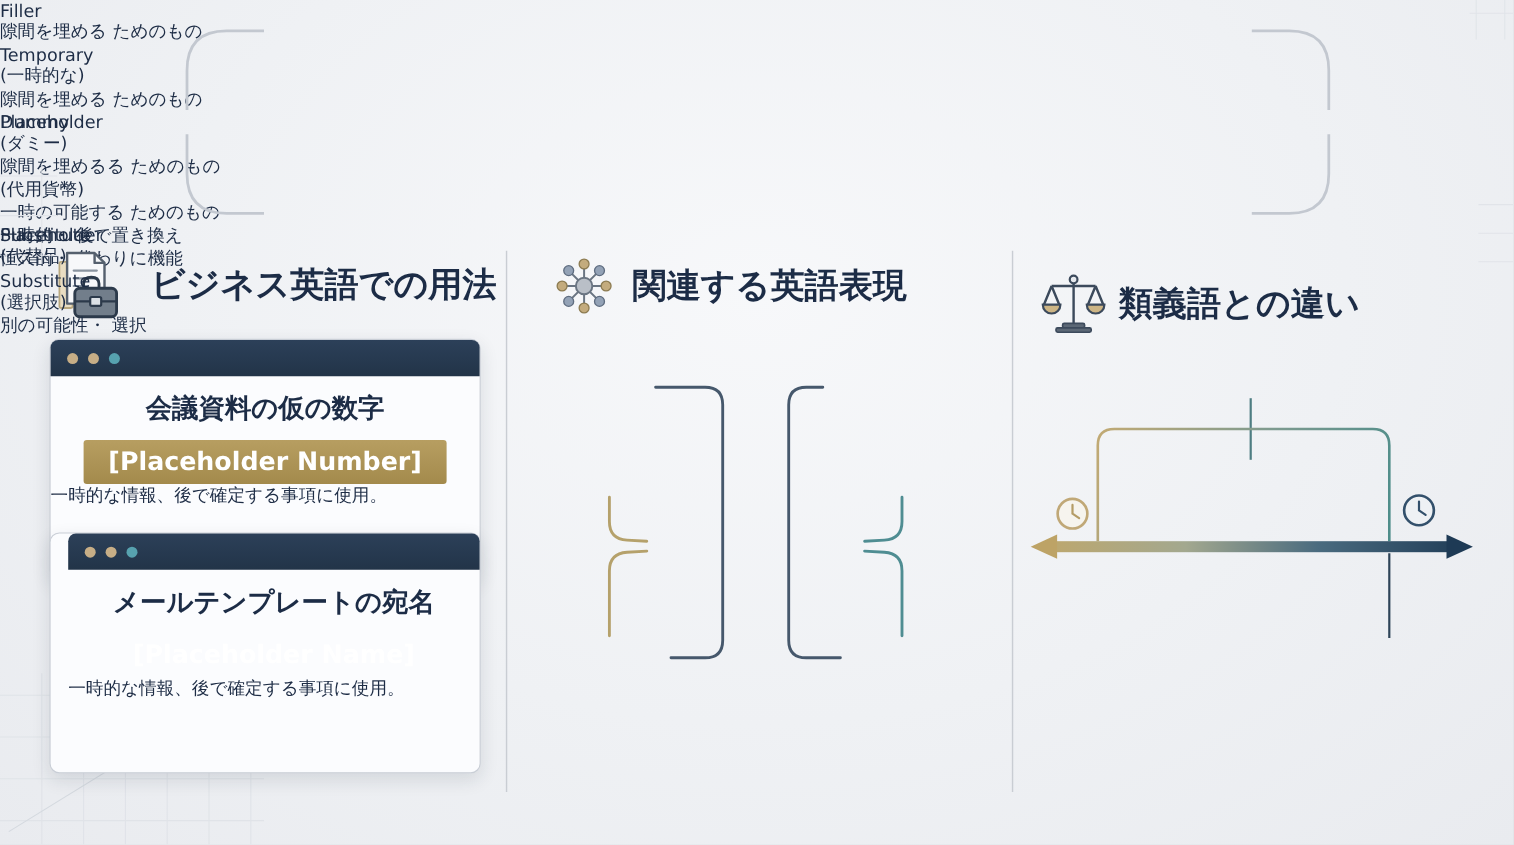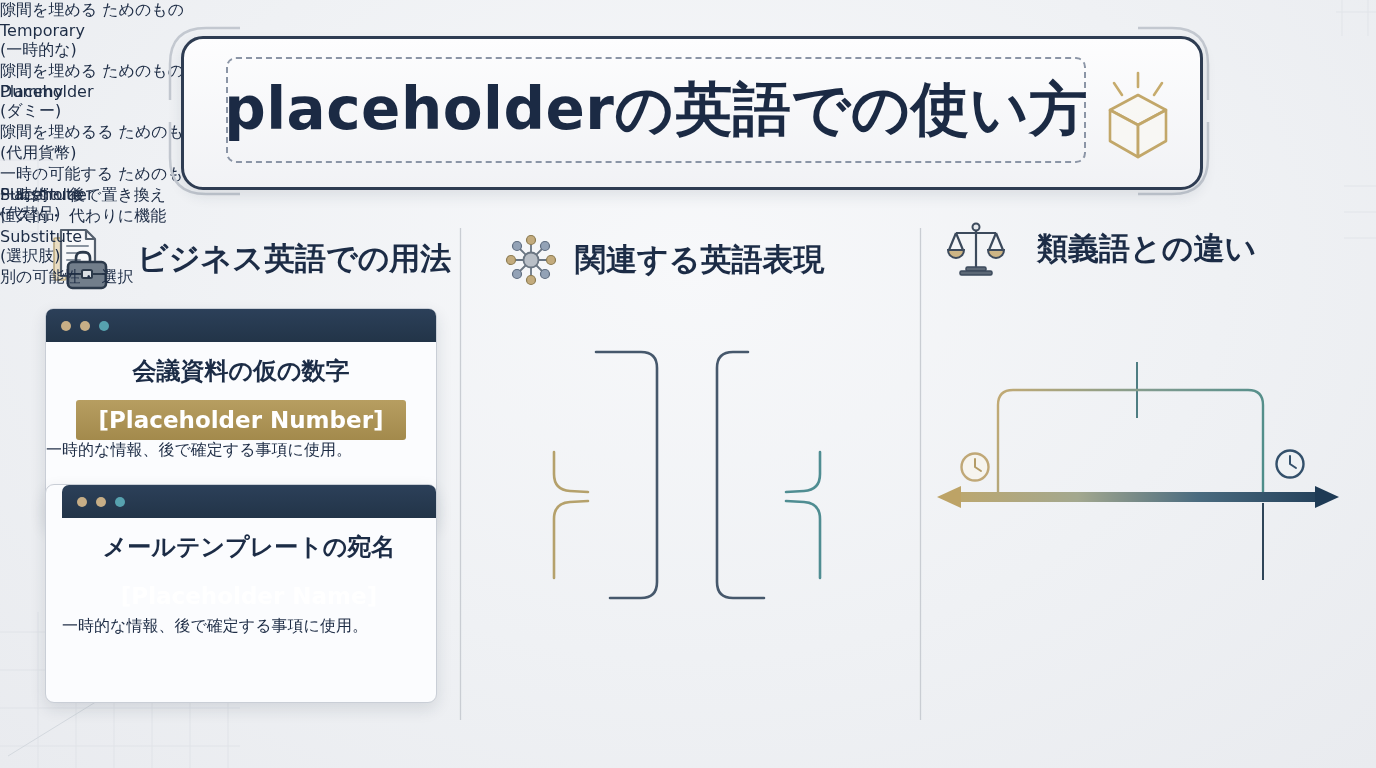--- a/index.html
+++ b/index.html
@@ -135,36 +135,20 @@
     <g>
       <circle cx="975" cy="467" r="13.5" fill="#f6f4ee" stroke="#c0a877" stroke-width="2.4"></circle>
       <path d="M975,467 L975,459 M975,467 L981,471" stroke="#b49c66" stroke-width="2" stroke-linecap="round" fill="none"></path>
     </g>
     <g>
       <circle cx="1290" cy="464" r="13.5" fill="#eef1f4" stroke="#33506b" stroke-width="2.4"></circle>
       <path d="M1290,464 L1290,456 M1290,464 L1296,468" stroke="#33506b" stroke-width="2" stroke-linecap="round" fill="none"></path>
     </g>
   </svg>
 
-  <div class="layer banner">
-    <div class="banner-dashed"></div>
-    <div class="banner-title">placeholderの英語での使い方</div>
-    <svg class="banner-cube" viewBox="0 0 92 102">
-      <g stroke="#c6ab6d" stroke-width="2.6" stroke-linecap="round" fill="none">
-        <path d="M22,20 L30,32"></path>
-          <path d="M46,10 V24"></path>
-          <path d="M70,20 L62,32"></path>
-      </g>
-      <g stroke="#c2a769" stroke-width="2.6" stroke-linejoin="round" fill="rgba(250,247,240,0.55)">
-        <path d="M46,32 L74,47 L46,62 L18,47 Z"></path>
-        <path d="M18,47 V78 L46,94 V62 Z"></path>
-        <path d="M74,47 V78 L46,94 V62 Z"></path>
-      </g>
-    </svg>
-  </div>
 
   <div class="layer col-head" style="left:46px;top:224px;gap:23px;">
     <svg width="68" height="70" viewBox="0 0 68 70">
       <rect x="8" y="14" width="12" height="42" rx="1.5" fill="#e9ddc2" stroke="#b9a87f" stroke-width="1.6"></rect>
       <path d="M15,6 H40 L49,15 V52 H15 Z" fill="#f7f8fa" stroke="#55606e" stroke-width="2.2" stroke-linejoin="round"></path>
       <path d="M40,6 V15 H49" fill="none" stroke="#55606e" stroke-width="2.2" stroke-linejoin="round"></path>
       <path d="M21,22 H42 M21,29 H42 M21,36 H34" stroke="#8a94a0" stroke-width="2" stroke-linecap="round"></path>
       <path d="M30,40 V34 Q30,28 37,28 T44,34 V40" fill="none" stroke="#2c3a4b" stroke-width="2.6"></path>
       <rect x="22" y="38" width="38" height="26" rx="4.5" fill="#727e8b" stroke="#2c3a4b" stroke-width="2.6"></rect>
       <path d="M22,50 H60" stroke="#2c3a4b" stroke-width="2"></path>
@@ -208,20 +192,21 @@
       <circle cx="28" cy="48" r="4.5" fill="#c3ab7d" stroke="#8d7c52" stroke-width="1.2"></circle>
       <circle cx="14" cy="42" r="4.5" fill="#93a2b6" stroke="#5f6d80" stroke-width="1.2"></circle>
       <circle cx="8" cy="28" r="4.5" fill="#c3ab7d" stroke="#8d7c52" stroke-width="1.2"></circle>
       <circle cx="14" cy="14" r="4.5" fill="#93a2b6" stroke="#5f6d80" stroke-width="1.2"></circle>
       <circle cx="28" cy="28" r="7.5" fill="#b9bfc7" stroke="#6a7582" stroke-width="1.8"></circle>
     </svg>
     <span class="htext">関連する英語表現</span>
   </div>
 
   <div class="term" style="left:443px;top:334px;">
+    <div class="word">Filler</div>
     <div class="desc">隙間を埋める
 ためのもの</div>
   </div>
 
   <div class="term" style="left:708px;top:334px;">
     <div class="word">Temporary</div>
     <div class="reading">(一時的な)</div>
     <div class="desc">隙間を埋める
 ためのもの</div>
   </div>
@@ -234,21 +219,21 @@
     <div class="desc">隙間を埋めるる
 ためのもの</div>
   </div>
 
   <div class="term" style="left:706px;top:580px;">
     <div class="reading">(代用貨幣)</div>
     <div class="desc">一時の可能する
 ためのもの</div>
   </div>
 
-  <div class="layer col-head" style="left:946px;top:219px;gap:31px;">
+  <div class="layer col-head" style="left:946px;top:246px;gap:11px;">
     <svg width="60" height="60" viewBox="0 0 60 60">
       <g stroke="#3c4a5c" stroke-width="2.2" fill="none">
         <path d="M30,10 V48"></path>
         <path d="M10,14 H50"></path>
         <path d="M10,14 L3,31 M10,14 L17,31"></path>
         <path d="M50,14 L43,31 M50,14 L57,31"></path>
       </g>
       <circle cx="30" cy="8" r="3.5" fill="#e7eaee" stroke="#3c4a5c" stroke-width="2"></circle>
       <path d="M2,31 H18 A8,8 0 0 1 2,31 Z" fill="#cdb585" stroke="#3c4a5c" stroke-width="2"></path>
       <path d="M42,31 H58 A8,8 0 0 1 42,31 Z" fill="#cdb585" stroke="#3c4a5c" stroke-width="2"></path>

